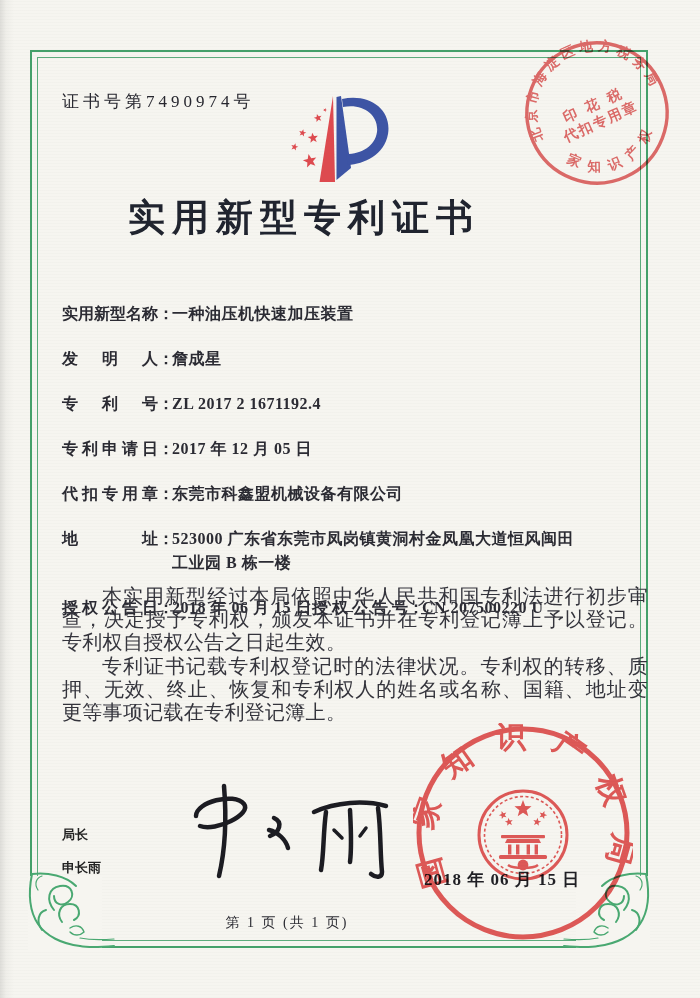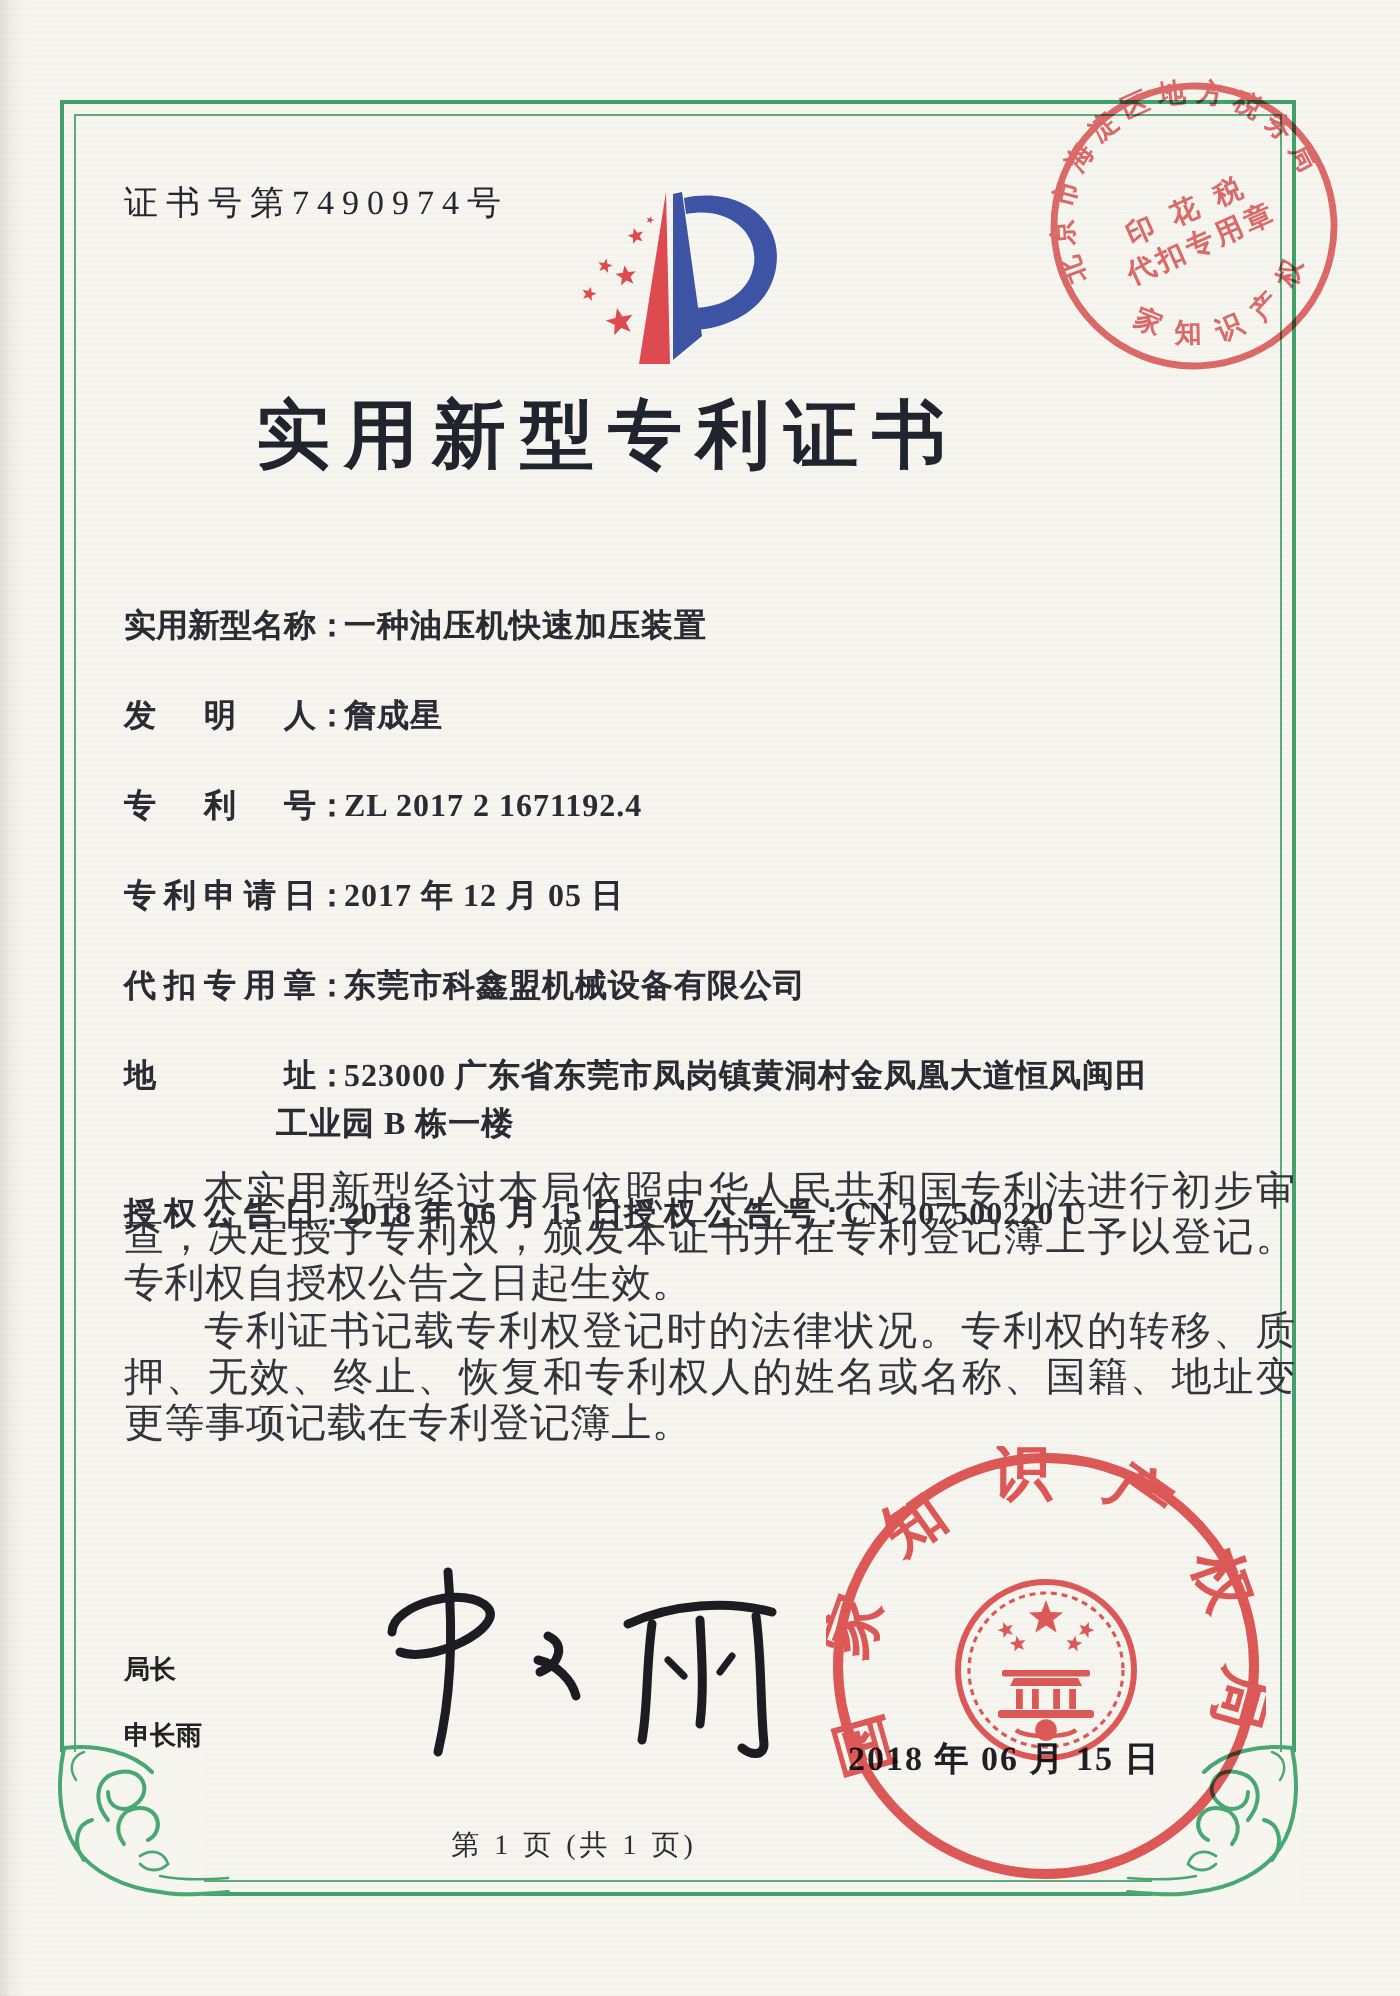--- a/index.html
+++ b/index.html
@@ -33,21 +33,21 @@
   .logo{position:absolute;left:288px;top:94px;width:120px;height:96px;}
   .doc-title{
     position:absolute;left:0;top:193px;width:608px;text-align:center;
     font-size:37px;font-weight:bold;letter-spacing:7px;color:#20242f;
   }
   .fields{position:absolute;left:62px;top:304px;width:570px;font-size:16px;font-weight:bold;}
   .field-row{margin-bottom:26px;line-height:19px;white-space:nowrap;}
   .flabel{display:inline-block;width:96px;text-align:justify;text-align-last:justify;vertical-align:top;color:#2b2b33;}
   .fcolon{display:inline-block;width:14px;color:#2b2b33;}
   .fvalue{color:#2b2b33;letter-spacing:0.5px;}
-  .addr-line2{display:block;margin-left:76px;margin-top:5px;}
+  .addr-line2{display:block;margin-left:110px;margin-top:5px;}
   .grant-no-field{display:inline-block;}
   .grant-no-field .flabel{width:96px;}
   .body-text{
     position:absolute;left:62px;top:585px;width:586px;
     font-size:20px;line-height:23.2px;color:#34343c;letter-spacing:0.3px;
     font-weight:500;
   }
   .body-text p{margin:0;text-indent:2em;text-align:justify;}
   .signblock{position:absolute;left:62px;top:818px;font-family:"Liberation Sans","DejaVu Sans",sans-serif;font-weight:bold;font-size:13px;line-height:33px;color:#222;}
   .signature{position:absolute;left:168px;top:778px;width:240px;height:108px;}

